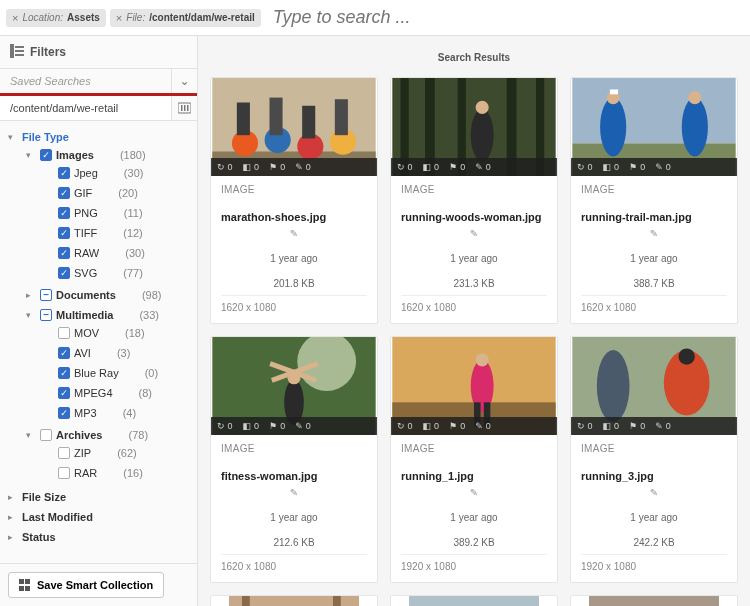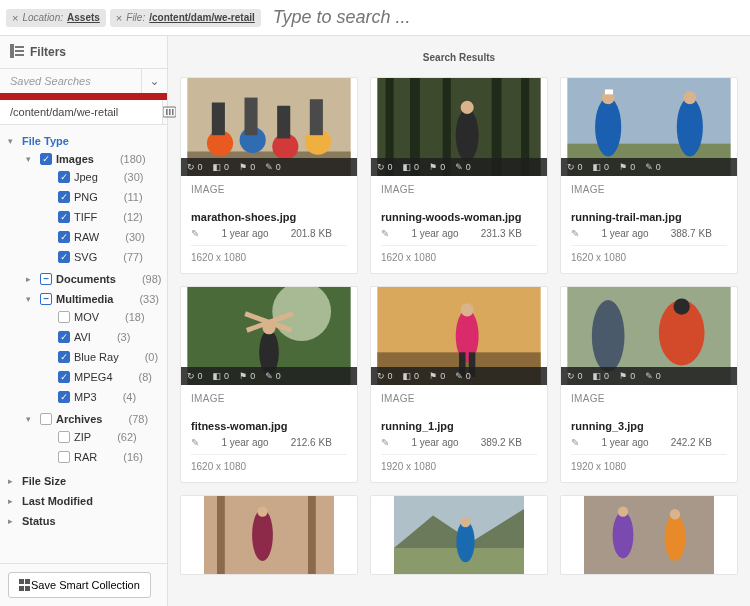--- a/index.html
+++ b/index.html
@@ -28,48 +28,48 @@
     background: #e6e6e6;
     border-radius: 3px;
     padding: 3px 6px;
     font-size: 10px;
     color: #555;
     gap: 4px;
     cursor: pointer;
   }
   .chip .x { font-size: 11px; color: #777; }
   .chip .lbl { font-style: italic; color: #777; }
-  .chip .val { font-weight: 600; color: #444; text-decoration: underline; }
+  .chip .val { font-weight: 600; color: #444; }
   .searchbox {
     flex: 1;
     border: none;
     font-size: 18px;
     font-style: italic;
     color: #bdbdbd;
     padding: 4px 8px;
     outline: none;
     background: transparent;
   }
   
   .main { display: flex; height: calc(100% - 36px); }
   .sidebar {
-    width: 168px;
+    width: 198px;
     background: #fafafa;
     border-right: 1px solid #e1e1e1;
     display: flex;
     flex-direction: column;
     position: relative;
   }
   .filters-head {
     display: flex; align-items: center; gap: 6px;
     height: 32px; padding: 0 10px;
     font-size: 12px; font-weight: 600; color: #555;
   }
   .saved-row {
-    display:flex; border-top:1px solid #e1e1e1; border-bottom:7px solid #b91c1c;
+    display:flex; border-top:1px solid #e1e1e1; border-bottom:3px solid #b91c1c;
   }
   .saved-row .saved-lbl {
     flex:1; padding:6px 10px; font-size:11px; font-style:italic; color:#9a9a9a;
   }
   .saved-row .dd {
     width:26px; display:flex; align-items:center; justify-content:center;
     border-left:1px solid #e1e1e1; color:#777; cursor:pointer;
   }
   .path-row {
     display:flex; border-bottom:1px solid #e1e1e1;
@@ -101,24 +101,25 @@
   .row .lbl { color:#323232; }
   .row .lbl.bold { font-weight:700; }
   .row .lbl.blue { color:#326ec8; font-weight:700; }
   .row .cnt { color:#888;margin-left:22px; }
   .children { margin-left:18px; }
   .save-btn-wrap {
     border-top:1px solid #e1e1e1;
     padding:8px;
   }
   .save-btn {
-    display:flex; align-items:center; 
+    display:flex; align-items:center; gap:6px;
     border:1px solid #c9c9c9; background:#fff;
     padding:6px 10px; font-size:11px; cursor:pointer;
     border-radius:3px;
+    font-weight:bold;
   }
   .grid-icon {
     width:12px; height:12px; display:inline-flex; flex-wrap:wrap; gap:1px;
   }
   .grid-icon i { width:5px; height:5px; background:#555; display:block; }
 
   
   .results { flex:1; overflow:auto; padding:10px 12px 16px; }
   .results-title { text-align:center; font-size:10px; font-weight:600; color:#555; margin:6px 0 14px; }
   .grid { display:grid; grid-template-columns:repeat(3, 1fr); gap:12px; }
@@ -128,21 +129,21 @@
   .overlay {
     position:absolute; left:0; right:0; bottom:0;
     background:rgba(30,30,30,0.85); color:#cfcfcf;
     font-size:9px; padding:4px 6px;
     display:flex; gap:10px; align-items:center;
   }
   .overlay .cnt { display:inline-flex; align-items:center; gap:3px; }
   .meta { padding:8px 10px 10px; font-size:10px; }
   .meta .type { text-transform:uppercase; color:#888; letter-spacing:.3px; }
   .meta .fname { font-weight:700; font-size:11px; margin:16px 0 5px; color:#222; }
-  .meta .line { color:#666; display:flex; align-items:center; gap:22px; }
+  .meta .line { color:#666; display:flex; align-items:center; gap:14px;flex-direction:column; }
   .meta .line::before { content:"✎"; color:#999; font-size:10px; }
   .meta .dim { color:#888; margin-top:6px; padding-top:6px; border-top:1px solid #eee; }
   .card.partial .thumb { height:78px; }
 </style>
 </head>
 <body>
 
 <div class="topbar">
   <span class="chip">
     <span class="x">×</span>
@@ -210,20 +211,28 @@
       <span class="caret"></span>
       <span class="cb checked"></span>
       <span class="lbl ">Jpeg</span>
       <span class="cnt">(30)</span>
     </div>
                 </div>
                 <div class="node">
                   <div class="row">
       <span class="caret"></span>
       <span class="cb checked"></span>
+      <span class="lbl ">GIF</span>
+      <span class="cnt">(20)</span>
+    </div>
+                </div>
+                <div class="node">
+                  <div class="row">
+      <span class="caret"></span>
+      <span class="cb checked"></span>
       <span class="lbl ">PNG</span>
       <span class="cnt">(11)</span>
     </div>
                 </div>
                 <div class="node">
                   <div class="row">
       <span class="caret"></span>
       <span class="cb checked"></span>
       <span class="lbl ">TIFF</span>
       <span class="cnt">(12)</span>

